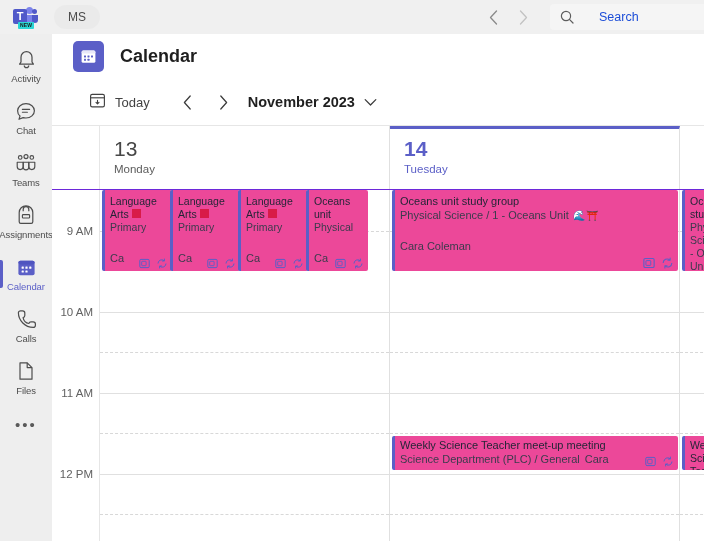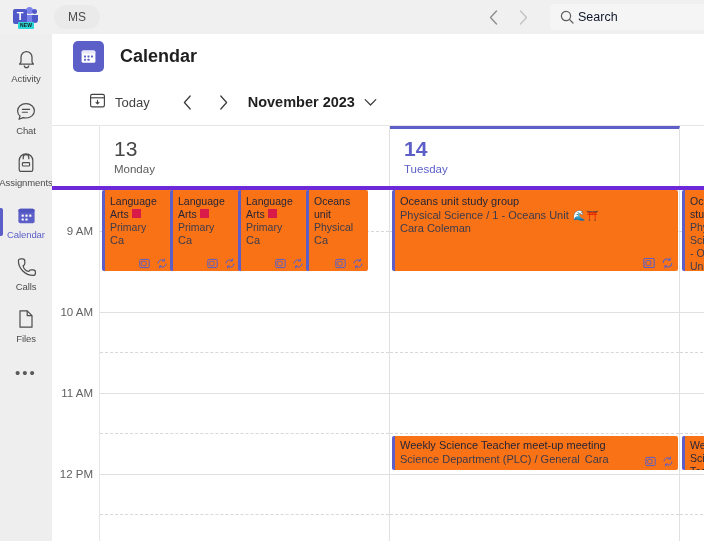--- a/index.html
+++ b/index.html
@@ -75,21 +75,21 @@
   .navbtn.dim { color: #c0c0c0; }
   .searchbox {
     margin-left: 12px;
     width: 460px; height: 26px;
     background: #f5f5f5;
     border-radius: 4px;
     display: flex; align-items: center;
     padding-left: 10px;
   }
   .searchbox .s-icon { color: #5d5d5d; display:flex; align-items:center; }
-  .searchbox .s-ph { margin-left: 4px; font-size: 12.5px; color: #0f172a; }
+  .searchbox .s-ph { margin-left: 25px; font-size: 12.5px; color: #1d4ed8; }
 
   
   .rail {
     position: absolute; left: 0; top: 34px; width: 52px; height: 507px;
     background: #eeeeee;
     display: flex; flex-direction: column; align-items: flex-start;
     padding-top: 6px;
   }
   .rail-item {
     width: 52px; height: 52px;
@@ -136,21 +136,21 @@
     color: #3b3b3b; font-size: 14px; border-radius: 4px;
   }
   .tb-arrows { display: flex; margin-left: 18px; }
   .month-label { margin-left: 10px; font-size: 14.5px; font-weight: bold; color: #1f1f1f; }
   .month-chev { margin-left: 9px; color: #3b3b3b; display:flex; align-items:center; }
 
   
   .cal-wrap { position: relative; width: 652px; height: 415px; overflow: hidden; }
   .dayhdr-row {
     display: flex; height: 64px;
-    border-bottom: 4px solid #6d28d9;
+    border-bottom: 1px solid #6d28d9;
   }
   .gutter-hdr { width: 48px; flex: 0 0 48px; border-right: 1px solid #e6e6e6; }
   .dayhdr {
     flex: 0 0 290px; width: 290px;
     border-right: 1px solid #e0e0e0;
     padding: 10px 0 0 14px;
     position: relative;
   }
   .dayhdr .dnum { font-size: 21px; color: #474747; line-height: 25px; }
   .dayhdr .dname { font-size: 11.5px; color: #5c5c5c; margin-top: 2px; }
@@ -172,30 +172,30 @@
 
   .daycol {
     position: absolute; top: 0; height: 351px;
     border-right: 1px solid #e0e0e0;
   }
   .hline { position: absolute; left: 0; right: 0; border-top: 1px solid #e0e0e0; }
   .hline.half { border-top: 1px dashed #d8d8d8; }
 
   .event {
     position: absolute;
-    background: #f97316;
+    background: #ec4899;
     border-left: 3px solid #5b5fc7;
     border-radius: 2px;
     overflow: hidden;
     color: #2b2b3d;
     padding: 5px 4px 10px 5px;
   }
   .ev-title { font-size: 11px; line-height: 13.5px; color: #252537; }
   .ev-sub { font-size: 11px; line-height: 13.5px; color: #3b3b4d; }
-  .ev-sub2 { font-size: 11px; line-height: 13.5px; color: #3b3b4d; }
+  .ev-sub2 { font-size: 11px; line-height: 13.5px; color: #3b3b4d; margin-top: 18px; }
   .ev-icons {
     position: absolute; right: 4px; bottom: 2px;
     display: flex; align-items: center; gap: 6px;
     color: #5b5fc7;
   }
   .ev-icons svg { display: block; }
   .ev-narrow .ev-title { font-size: 10.5px; line-height: 13px; }
   .ev-narrow .ev-sub { font-size: 10.5px; line-height: 13px; }
   .ev-inline { display: flex; align-items: center; gap: 5px; }
   .emoji { font-size: 10px; }
@@ -264,20 +264,33 @@
     <div class="rail-item">
       <span class="ri-icon">
         <svg width="20" height="19" viewBox="0 0 20 19" fill="none">
             <path d="M10 1.6c4.7 0 8.4 3.2 8.4 7.2S14.7 16 10 16c-1 0-2-.1-2.9-.4L3 17.3l1-3.3C2.2 12.7 1.6 11 1.6 8.8c0-4 3.7-7.2 8.4-7.2z" stroke="#4d4d4d" stroke-width="1.2" stroke-linejoin="round"></path>
             <path d="M6.4 7.4h7.2M6.4 10.2h5" stroke="#4d4d4d" stroke-width="1.15" stroke-linecap="round"></path>
           </svg>
       </span>
       <span class="ri-label">Chat</span>
     </div>
 
+    <div class="rail-item">
+      <span class="ri-icon">
+        <svg width="22" height="18" viewBox="0 0 22 18" fill="none">
+            <circle cx="5.2" cy="3.4" r="1.8" stroke="#4d4d4d" stroke-width="1.15"></circle>
+            <circle cx="11" cy="2.6" r="2" stroke="#4d4d4d" stroke-width="1.15"></circle>
+            <circle cx="16.8" cy="3.4" r="1.8" stroke="#4d4d4d" stroke-width="1.15"></circle>
+            <path d="M2.2 8.2h6v4.4a3 3 0 01-6 0V8.2z" stroke="#4d4d4d" stroke-width="1.15" stroke-linejoin="round"></path>
+            <path d="M8.2 8.2h5.6v4.9a2.8 2.8 0 01-5.6 0V8.2z" stroke="#4d4d4d" stroke-width="1.15" stroke-linejoin="round"></path>
+            <path d="M13.8 8.2h6v4.4a3 3 0 01-6 0V8.2z" stroke="#4d4d4d" stroke-width="1.15" stroke-linejoin="round"></path>
+          </svg>
+      </span>
+      <span class="ri-label">Teams</span>
+    </div>
 
     <div class="rail-item">
       <span class="ri-icon">
         <svg width="18" height="20" viewBox="0 0 18 20" fill="none">
             <path d="M2.2 7.6a6.8 6.8 0 0113.6 0v9.2a1.6 1.6 0 01-1.6 1.6H3.8a1.6 1.6 0 01-1.6-1.6V7.6z" stroke="#4d4d4d" stroke-width="1.2" stroke-linejoin="round"></path>
             <path d="M6.2 6.2V4.4a2.8 2.8 0 015.6 0v1.8" stroke="#4d4d4d" stroke-width="1.2"></path>
             <rect x="5.4" y="9.6" width="7.2" height="3.4" rx="0.8" stroke="#4d4d4d" stroke-width="1.15"></rect>
           </svg>
       </span>
       <span class="ri-label">Assignments</span>

